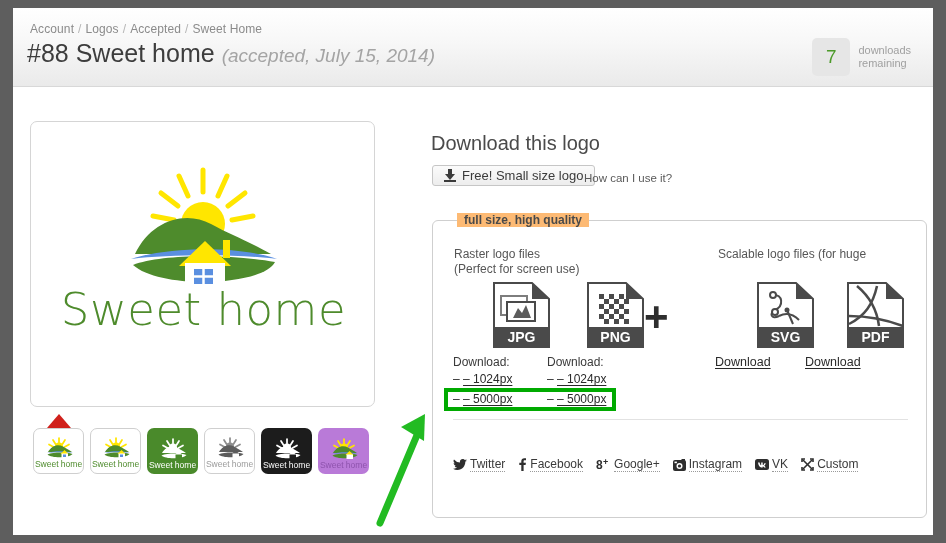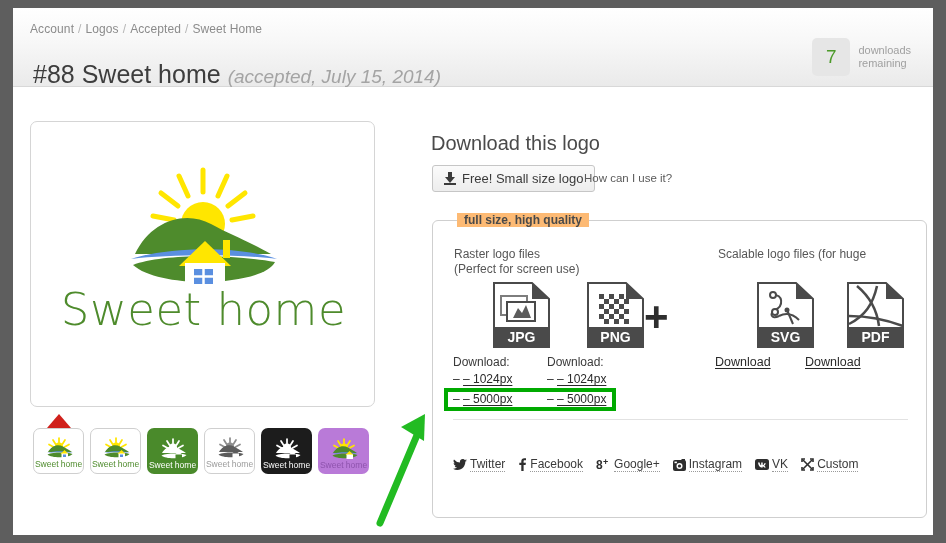--- a/index.html
+++ b/index.html
@@ -20,21 +20,21 @@
     background:linear-gradient(to bottom,#ffffff 0%,#f7f7f7 45%,#eaeaea 100%);
     border-bottom:1px solid #d8d8d8;
   }
   .breadcrumb{
     position:absolute;left:17px;top:14px;
     font-size:12px;color:#8b8b8b;letter-spacing:.1px;white-space:nowrap;
   }
   .breadcrumb .sep{color:#b5b5b5;margin:0 4px;}
   .breadcrumb a{color:#8b8b8b;text-decoration:none;}
   .title-row{
-    position:absolute;left:20px;top:31px;white-space:nowrap;margin-top:21px;
+    position:absolute;left:14px;top:31px;white-space:nowrap;
   }
   .title-main{font-size:25px;color:#3d3d3d;font-weight:normal;}
   .title-sub{font-size:19px;color:#a4a4a4;font-style:italic;margin-left:7px;}
   .dl-counter{
     position:absolute;right:22px;top:29px;height:40px;
     display:flex;align-items:center;
   }
   .dl-num{
     width:38px;height:38px;background:#e6e6e6;border-radius:5px;
     display:flex;align-items:center;justify-content:center;
@@ -76,21 +76,21 @@
   .hint{
     position:absolute;left:17px;top:484px;width:345px;text-align:center;
     font-size:12.5px;color:#6b6b6b;line-height:19px;
   }
 
   
   .dl-title{
     position:absolute;left:418px;top:124px;font-size:20px;color:#4a4a4a;
   }
   .free-btn{
-    position:absolute;left:419px;top:157px;height:27px;
+    position:absolute;left:419px;top:157px;height:21px;
     padding:0 11px;display:flex;align-items:center;gap:6px;
     background:linear-gradient(to bottom,#fbfbfb,#ededed);
     border:1px solid #c6c6c6;border-radius:3px;
     font-size:13px;color:#3b3b3b;box-sizing:border-box;cursor:pointer;
   }
   .how-link{
     position:absolute;left:571px;top:164px;font-size:11.5px;color:#5a5a5a;
   }
 
   .fieldset{

